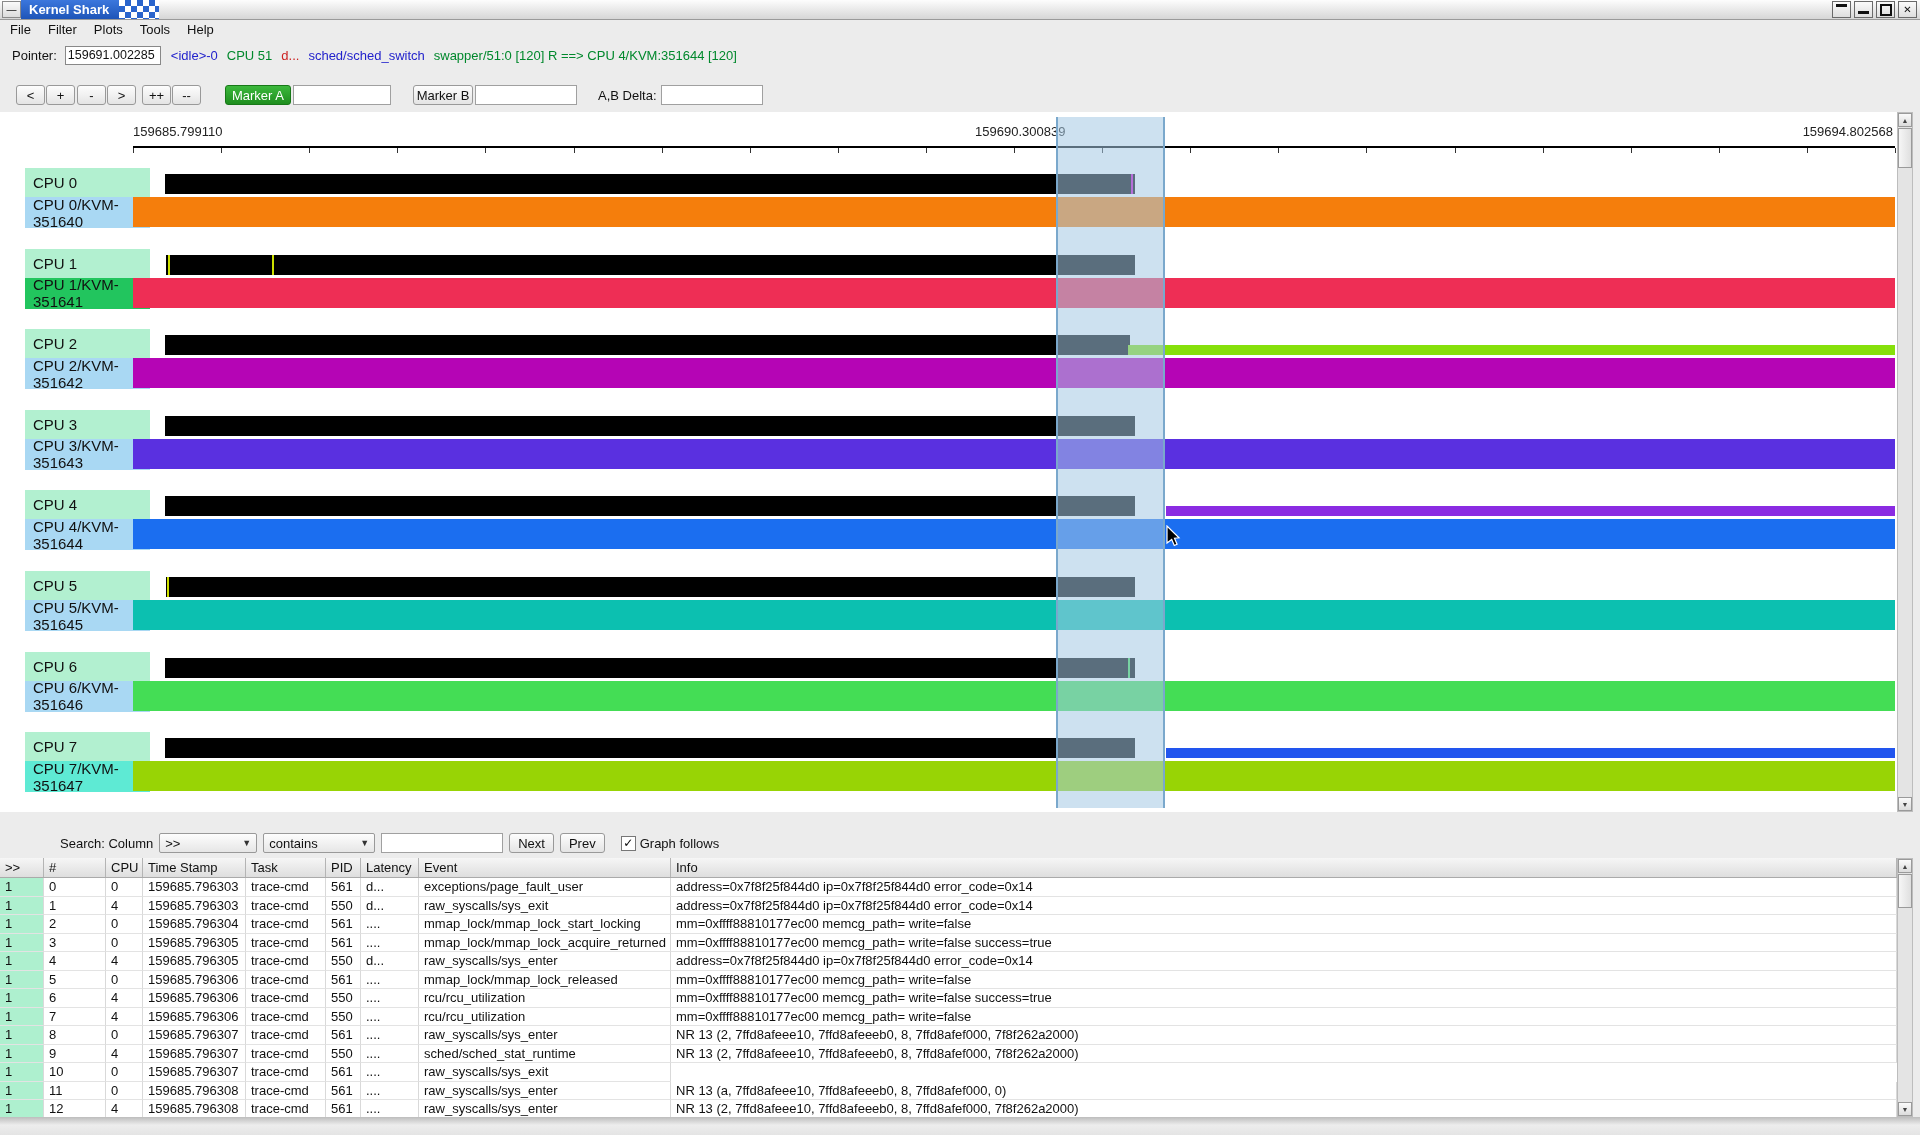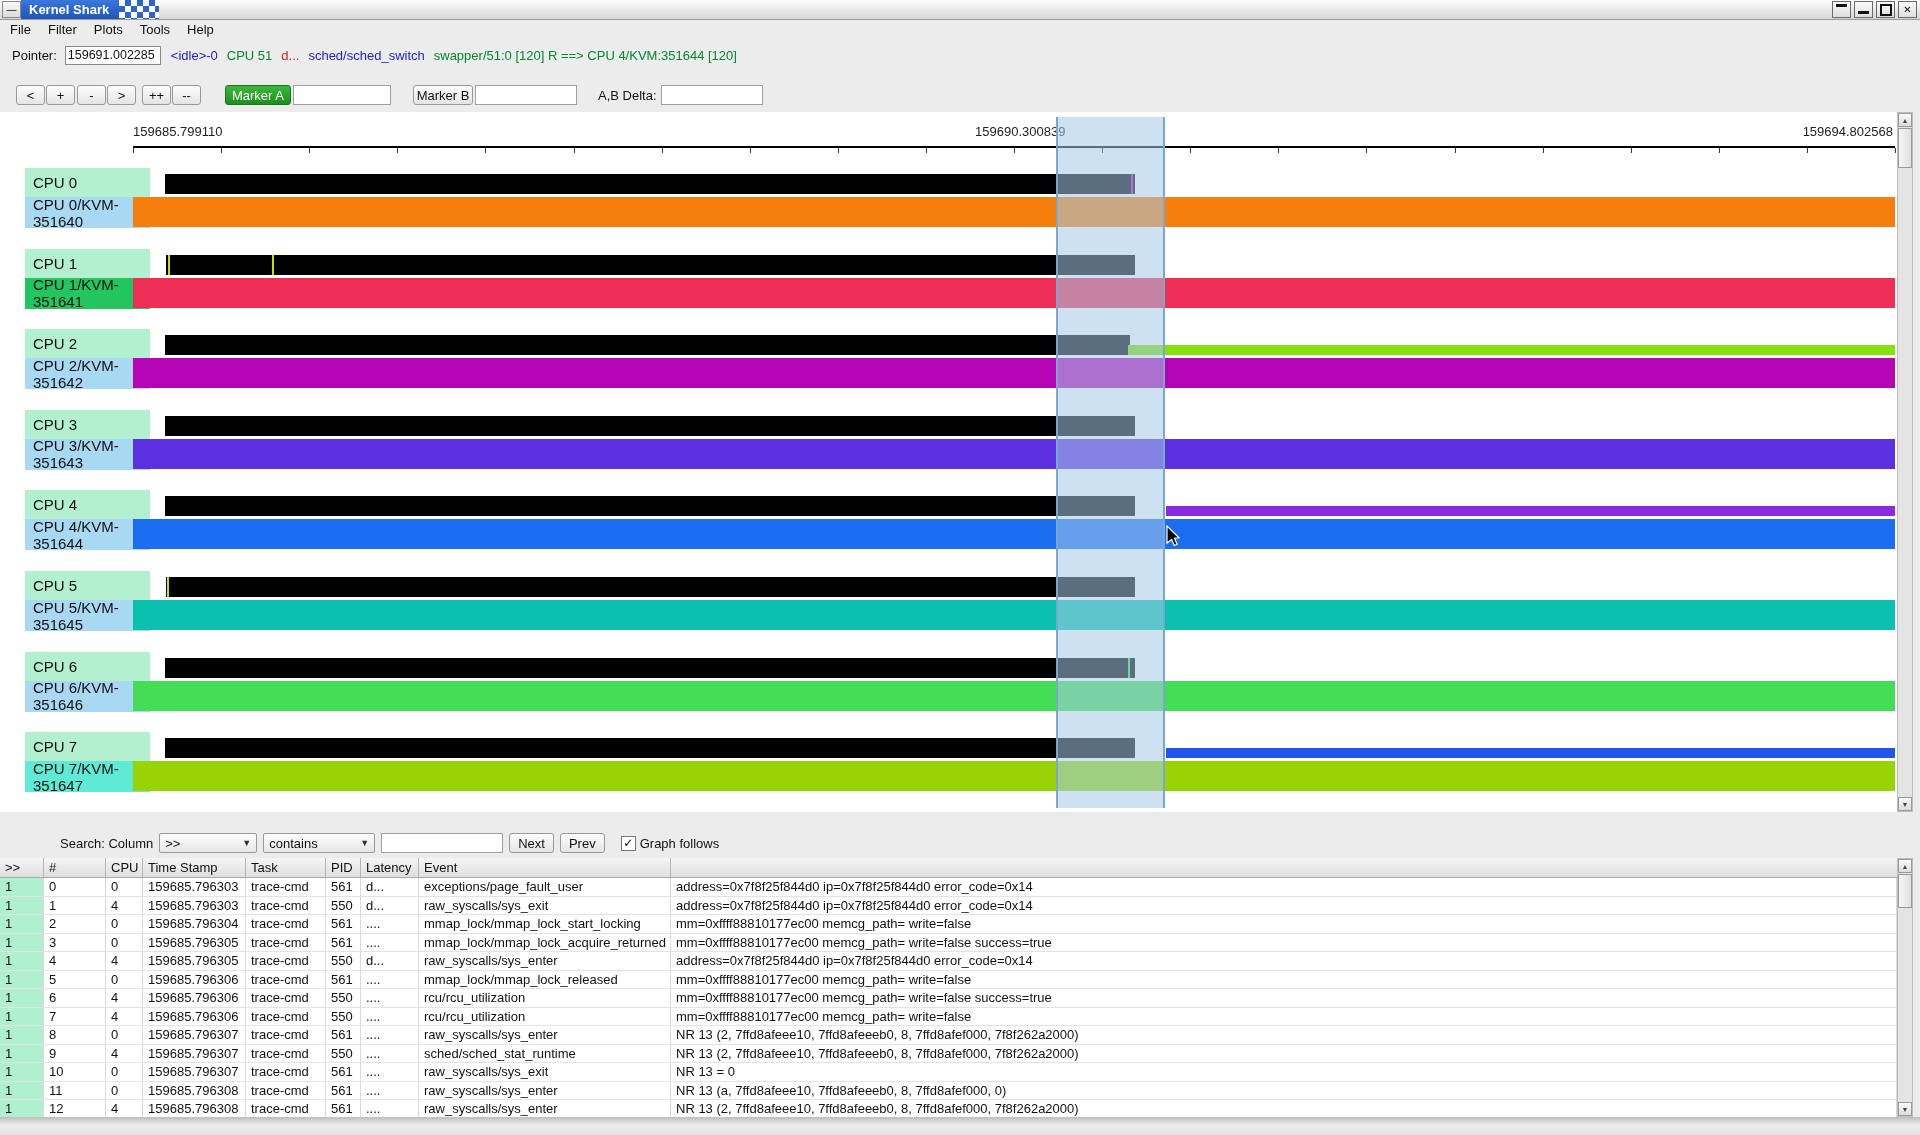--- a/index.html
+++ b/index.html
@@ -241,20 +241,21 @@
   <div class="table" id="etable">
       <div class="trow thead">
         <div class="tc">&gt;&gt;</div>
         <div class="tc">#</div>
         <div class="tc">CPU</div>
         <div class="tc">Time Stamp</div>
         <div class="tc">Task</div>
         <div class="tc">PID</div>
         <div class="tc">Latency</div>
         <div class="tc">Event</div>
+        <div class="tc">Info</div>
       </div>
       <div class="trow">
         <div class="tc c0">1</div>
         <div class="tc">0</div>
         <div class="tc">0</div>
         <div class="tc">159685.796303</div>
         <div class="tc">trace-cmd</div>
         <div class="tc">561</div>
         <div class="tc">d...</div>
         <div class="tc">exceptions/page_fault_user</div>
@@ -361,21 +362,20 @@
       </div>
       <div class="trow">
         <div class="tc c0">1</div>
         <div class="tc">10</div>
         <div class="tc">0</div>
         <div class="tc">159685.796307</div>
         <div class="tc">trace-cmd</div>
         <div class="tc">561</div>
         <div class="tc">....</div>
         <div class="tc">raw_syscalls/sys_exit</div>
-        <div class="tc">NR 13 = 0</div>
       </div>
       <div class="trow">
         <div class="tc c0">1</div>
         <div class="tc">11</div>
         <div class="tc">0</div>
         <div class="tc">159685.796308</div>
         <div class="tc">trace-cmd</div>
         <div class="tc">561</div>
         <div class="tc">....</div>
         <div class="tc">raw_syscalls/sys_enter</div>

